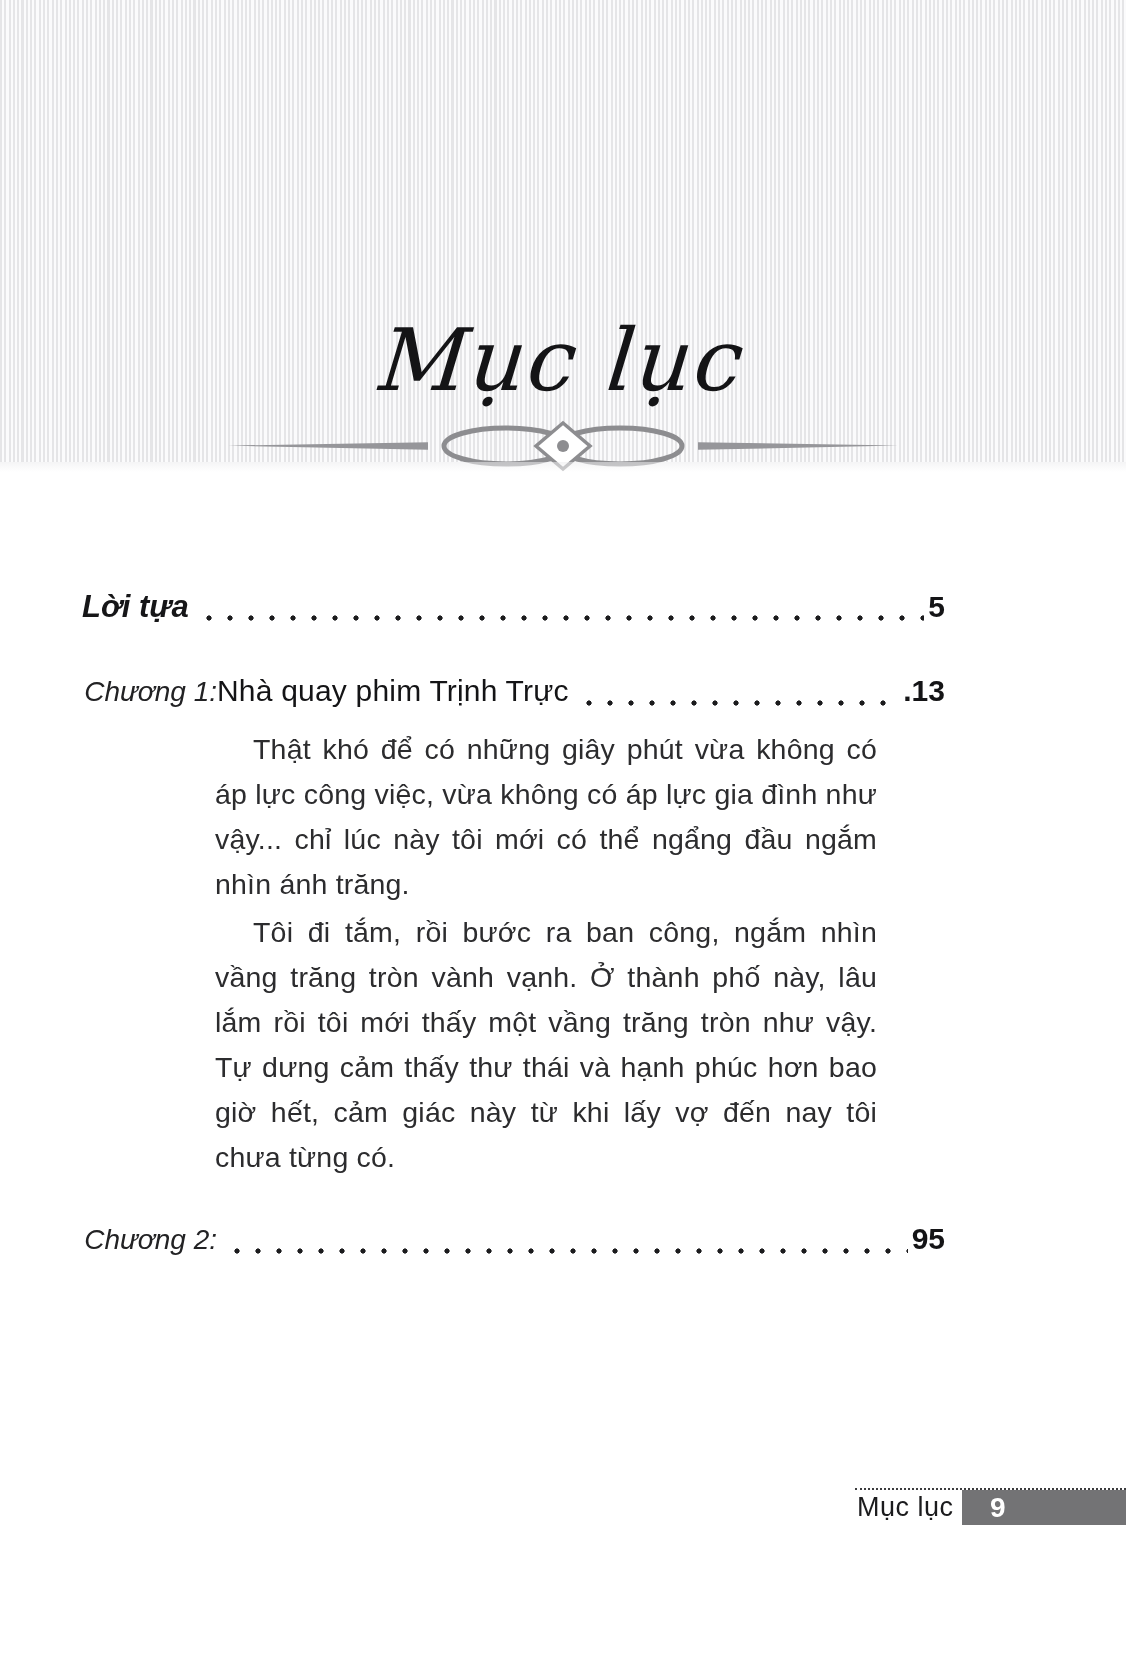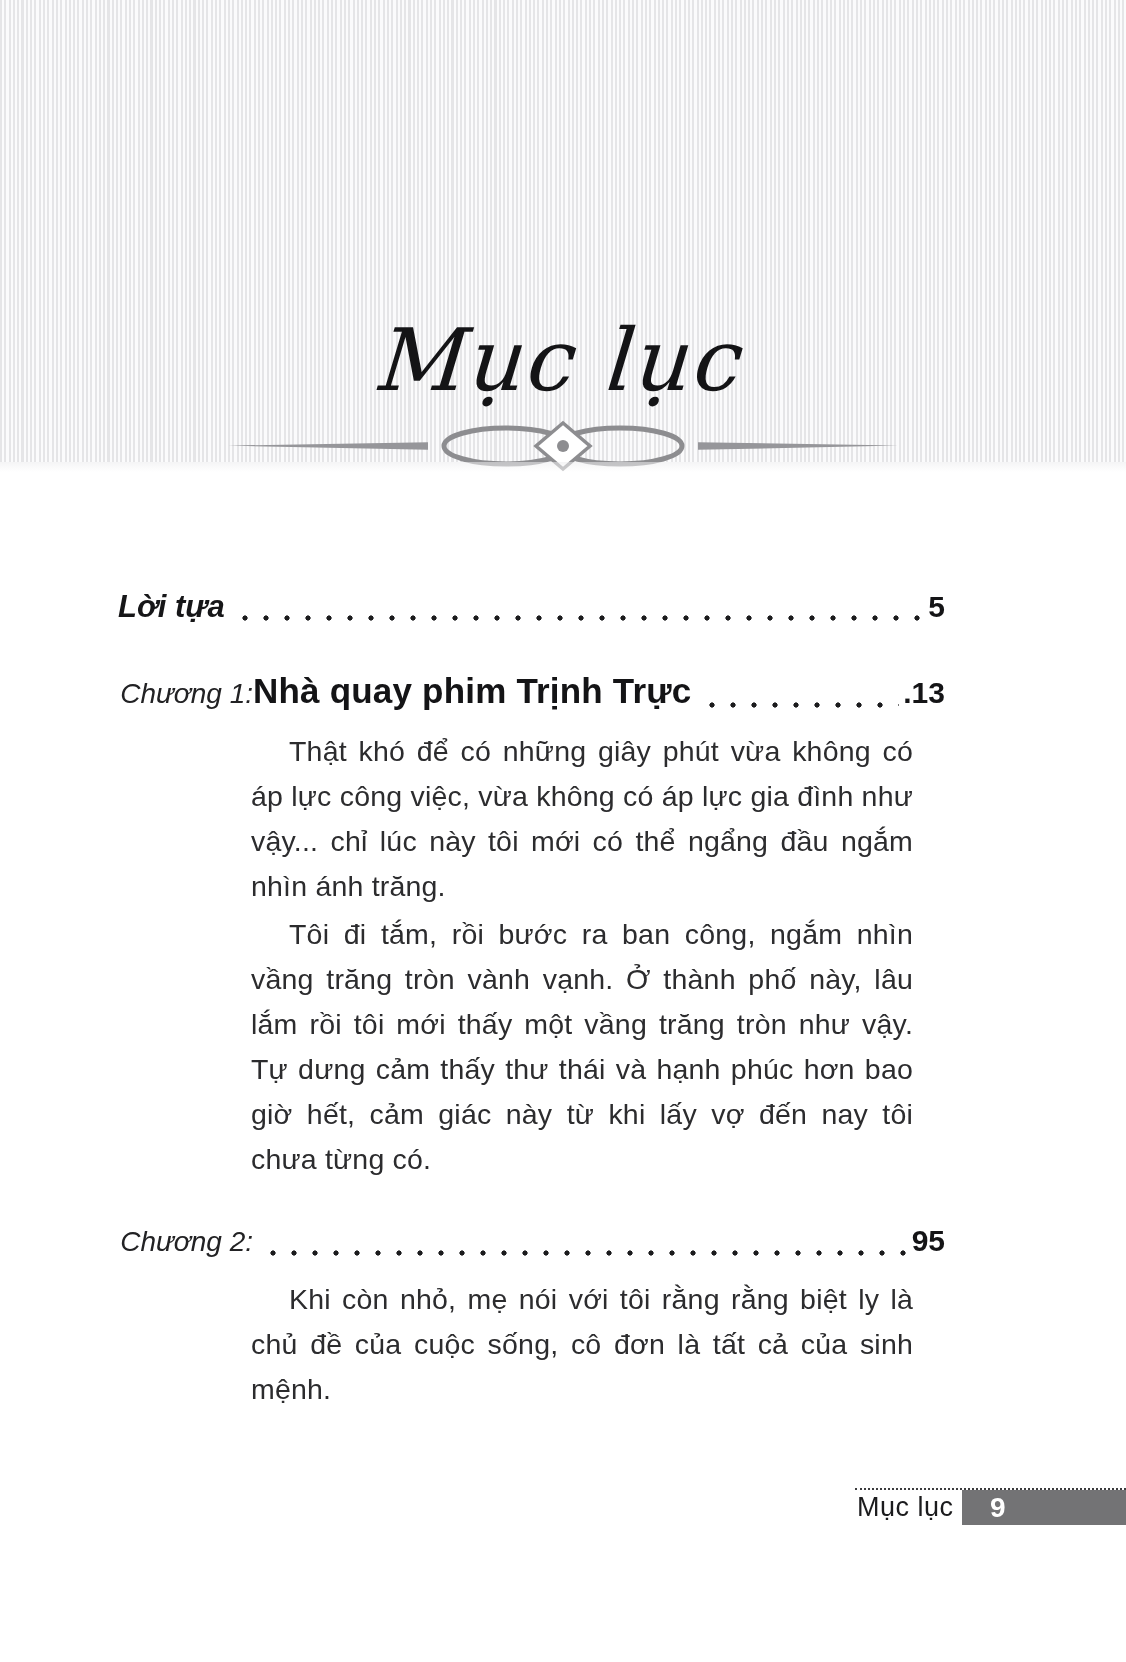--- a/index.html
+++ b/index.html
@@ -51,21 +51,21 @@
   .divider {
     position: absolute;
     left: 0; right: 0;
     bottom: -14px;
     display: flex;
     justify-content: center;
   }
 
   
   .content {
-    padding: 0 181px 0 118px;
+    padding: 0 181px 0 82px;
   }
   .toc-row {
     display: flex;
     align-items: baseline;
     line-height: 50px;
   }
   .preface-row { margin-top: 120px; }
   .chapter-row { margin-top: 34px; }
   .preface-label {
     font-weight: bold;
@@ -76,22 +76,22 @@
   }
   .chapter-label {
     flex: 0 0 135px;
     font-style: italic;
     font-size: 28px;
     color: #222224;
     white-space: nowrap;
     text-align: right;
   }
   .chapter-title {
-    font-weight: bold;
-    font-size: 35px;
+    font-weight: normal;
+    font-size: 30px;
     color: #141416;
     white-space: nowrap;
     letter-spacing: .2px;
   }
   .leader {
     flex: 1 1 auto;
     align-self: flex-end;
     height: 12px;
     margin: 0 4px 8px 10px;
     background-image: radial-gradient(circle 2.4px at 10px 6px, #1b1b1d 2.3px, transparent 2.9px);
@@ -193,21 +193,20 @@
       <p>Thật khó để có những giây phút vừa không có áp lực công việc, vừa không có áp lực gia đình như vậy... chỉ lúc này tôi mới có thể ngẩng đầu ngắm nhìn ánh trăng.</p>
       <p>Tôi đi tắm, rồi bước ra ban công, ngắm nhìn vầng trăng tròn vành vạnh. Ở thành phố này, lâu lắm rồi tôi mới thấy một vầng trăng tròn như vậy. Tự dưng cảm thấy thư thái và hạnh phúc hơn bao giờ hết, cảm giác này từ khi lấy vợ đến nay tôi chưa từng có.</p>
     </div>
 
     <div class="toc-row chapter-row">
       <span class="chapter-label">Chương 2:</span>
       <span class="leader"></span>
       <span class="page-num">95</span>
     </div>
     <div class="excerpt">
-      <p>Khi còn nhỏ, mẹ nói với tôi rằng rằng biệt ly là chủ đề của cuộc sống, cô đơn là tất cả của sinh mệnh.</p>
     </div>
 
   </div>
 
   <div class="footer">
     <span class="footer-label">Mục lục</span>
     <span class="footer-box">
       <span>9</span>
     </span>
   </div>

